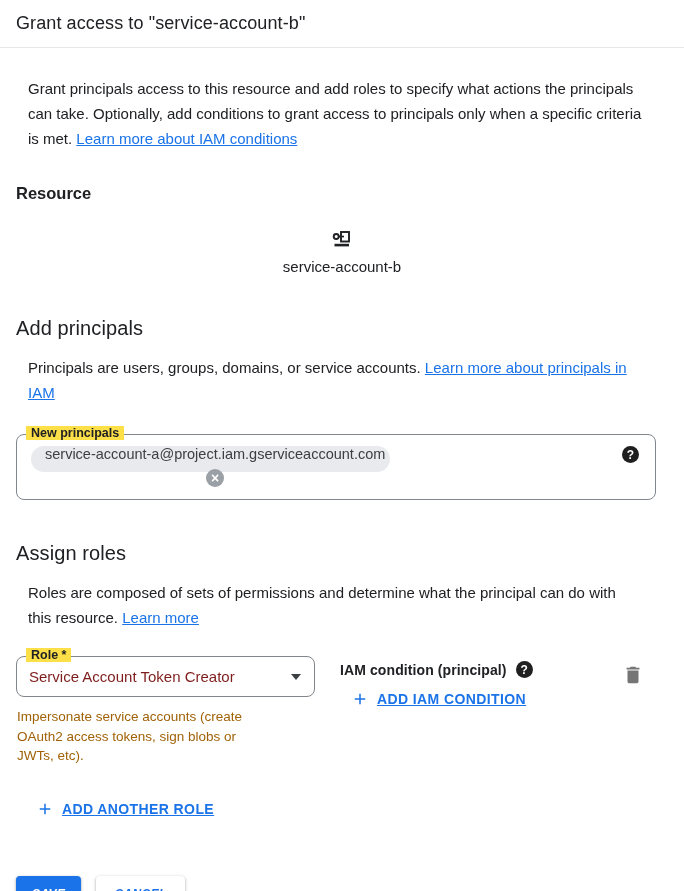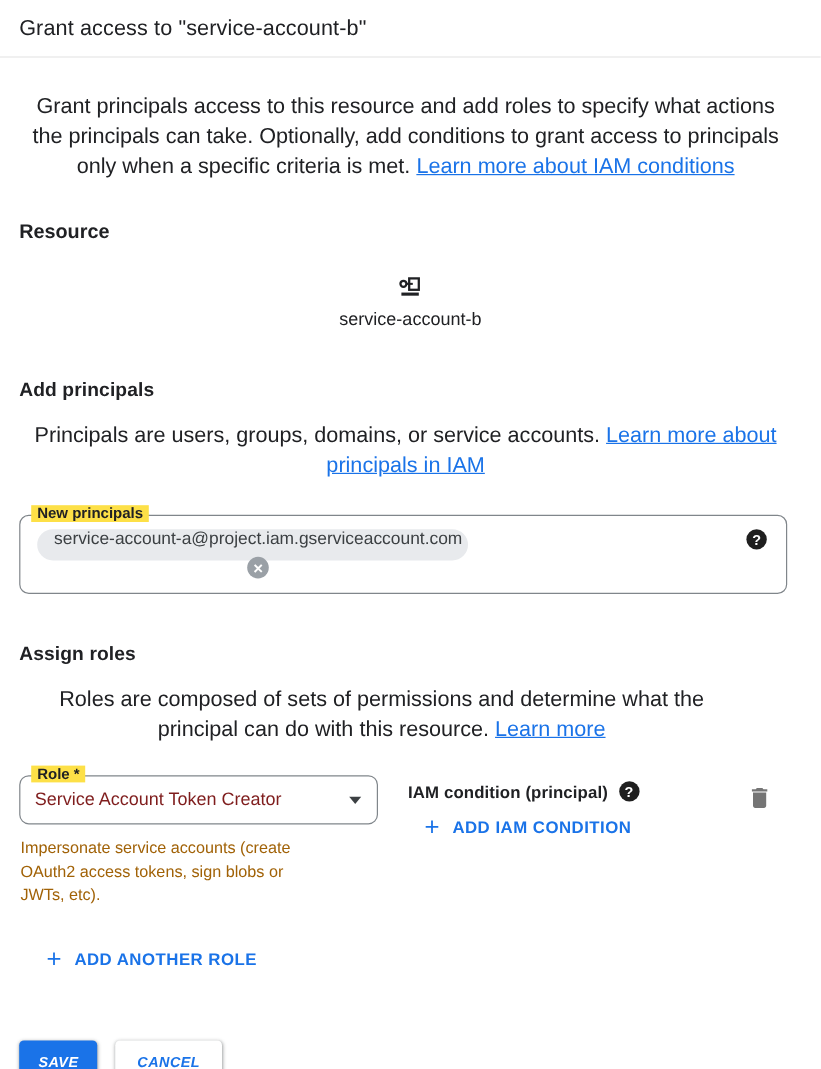--- a/index.html
+++ b/index.html
@@ -6,29 +6,29 @@
   html, body { margin: 0; padding: 0; }
   body {
     width: 684px; height: 891px; overflow: hidden;
     background: #ffffff; color: #202124;
     font-family: "Liberation Sans", sans-serif;
   }
   .dialog-header { padding: 13px 16px 13px 16px; border-bottom: 1px solid #e7e7e7; }
   .dialog-title { margin: 0; font-size: 18px; font-weight: 400; letter-spacing: .1px; color: #202124; }
   .content { padding: 0 16px; }
 
-  .body-text { margin: 2px; font-size: 18px; line-height: 25px; color: #202124; text-align: center; }
+  .body-text { margin: 12px; font-size: 15px; line-height: 25px; color: #202124; }
   .intro { margin-top: 28px; max-width: 640px; }
   .link { color: #1a73e8; text-decoration: underline; cursor: pointer; }
 
   .resource-heading { margin: 33px 0 0; font-size: 16.5px; font-weight: 700; }
   .resource-row { display: flex; align-items: center; gap: 9px; margin-top: 26px; font-size: 15px; flex-direction: column; }
   .resource-row .icon-wrap { display: inline-flex; }
 
-  .section-heading { margin: 42px 0 0; font-size: 16px; font-weight: 700; letter-spacing: .1px; }
+  .section-heading { margin: 42px 0 0; font-size: 20px; font-weight: 400; letter-spacing: .1px; }
   .section-desc { margin-top: 15px; max-width: 640px; }
   .ar-desc { max-width: 600px; }
 
   .outlined-field { position: relative; border: 1px solid #80868b; border-radius: 8px; background: #fff; }
   .field-label {
     position: absolute; top: -9px; left: 9px; background: #fde047; padding: 0 5px;
     font-size: 12.5px; font-weight: 700; color: #202124; white-space: nowrap;
   }
   .principals-field { margin-top: 29px; width: 640px; height: 66px; padding: 10px 14px; cursor: text; }
   .chip {
@@ -60,21 +60,21 @@
     width: 0; height: 0; border-left: 5px solid transparent;
     border-right: 5px solid transparent; border-top: 6px solid #3c4043;
   }
   .role-helper { margin: 10px 0 0 1px; font-size: 13.5px; line-height: 19.5px; color: #a16207; max-width: 250px; }
 
   .cond-col { margin-left: 25px; padding-top: 5px; }
   .cond-label-row { display: flex; align-items: center; gap: 9px; font-size: 14px; font-weight: 700; letter-spacing: .1px; }
   .text-btn {
     display: inline-flex; align-items: center; gap: 8px; color: #1a73e8;
     font-size: 14px; font-weight: 700; letter-spacing: .4px; cursor: pointer;
-    background: none; border: none; padding: 0; font-family: inherit;
+    background: none; border: none; padding: 0; font-family: inherit; text-decoration: underline;
   }
   .add-cond { margin: 12px 0 0 11px; }
   .trash-btn { margin-left: auto; margin-right: 24px; margin-top: 8px; background: none; border: none; padding: 0; cursor: pointer; display: inline-flex; }
 
   .add-role { margin: 34px 0 0 20px; }
 
   .actions { display: flex; align-items: center; gap: 15px; margin-top: 54px; }
   .btn {
     height: 36px; border-radius: 4px; border: none; cursor: pointer;
     font-family: inherit; font-size: 12px; font-weight: 700; letter-spacing: .4px;

